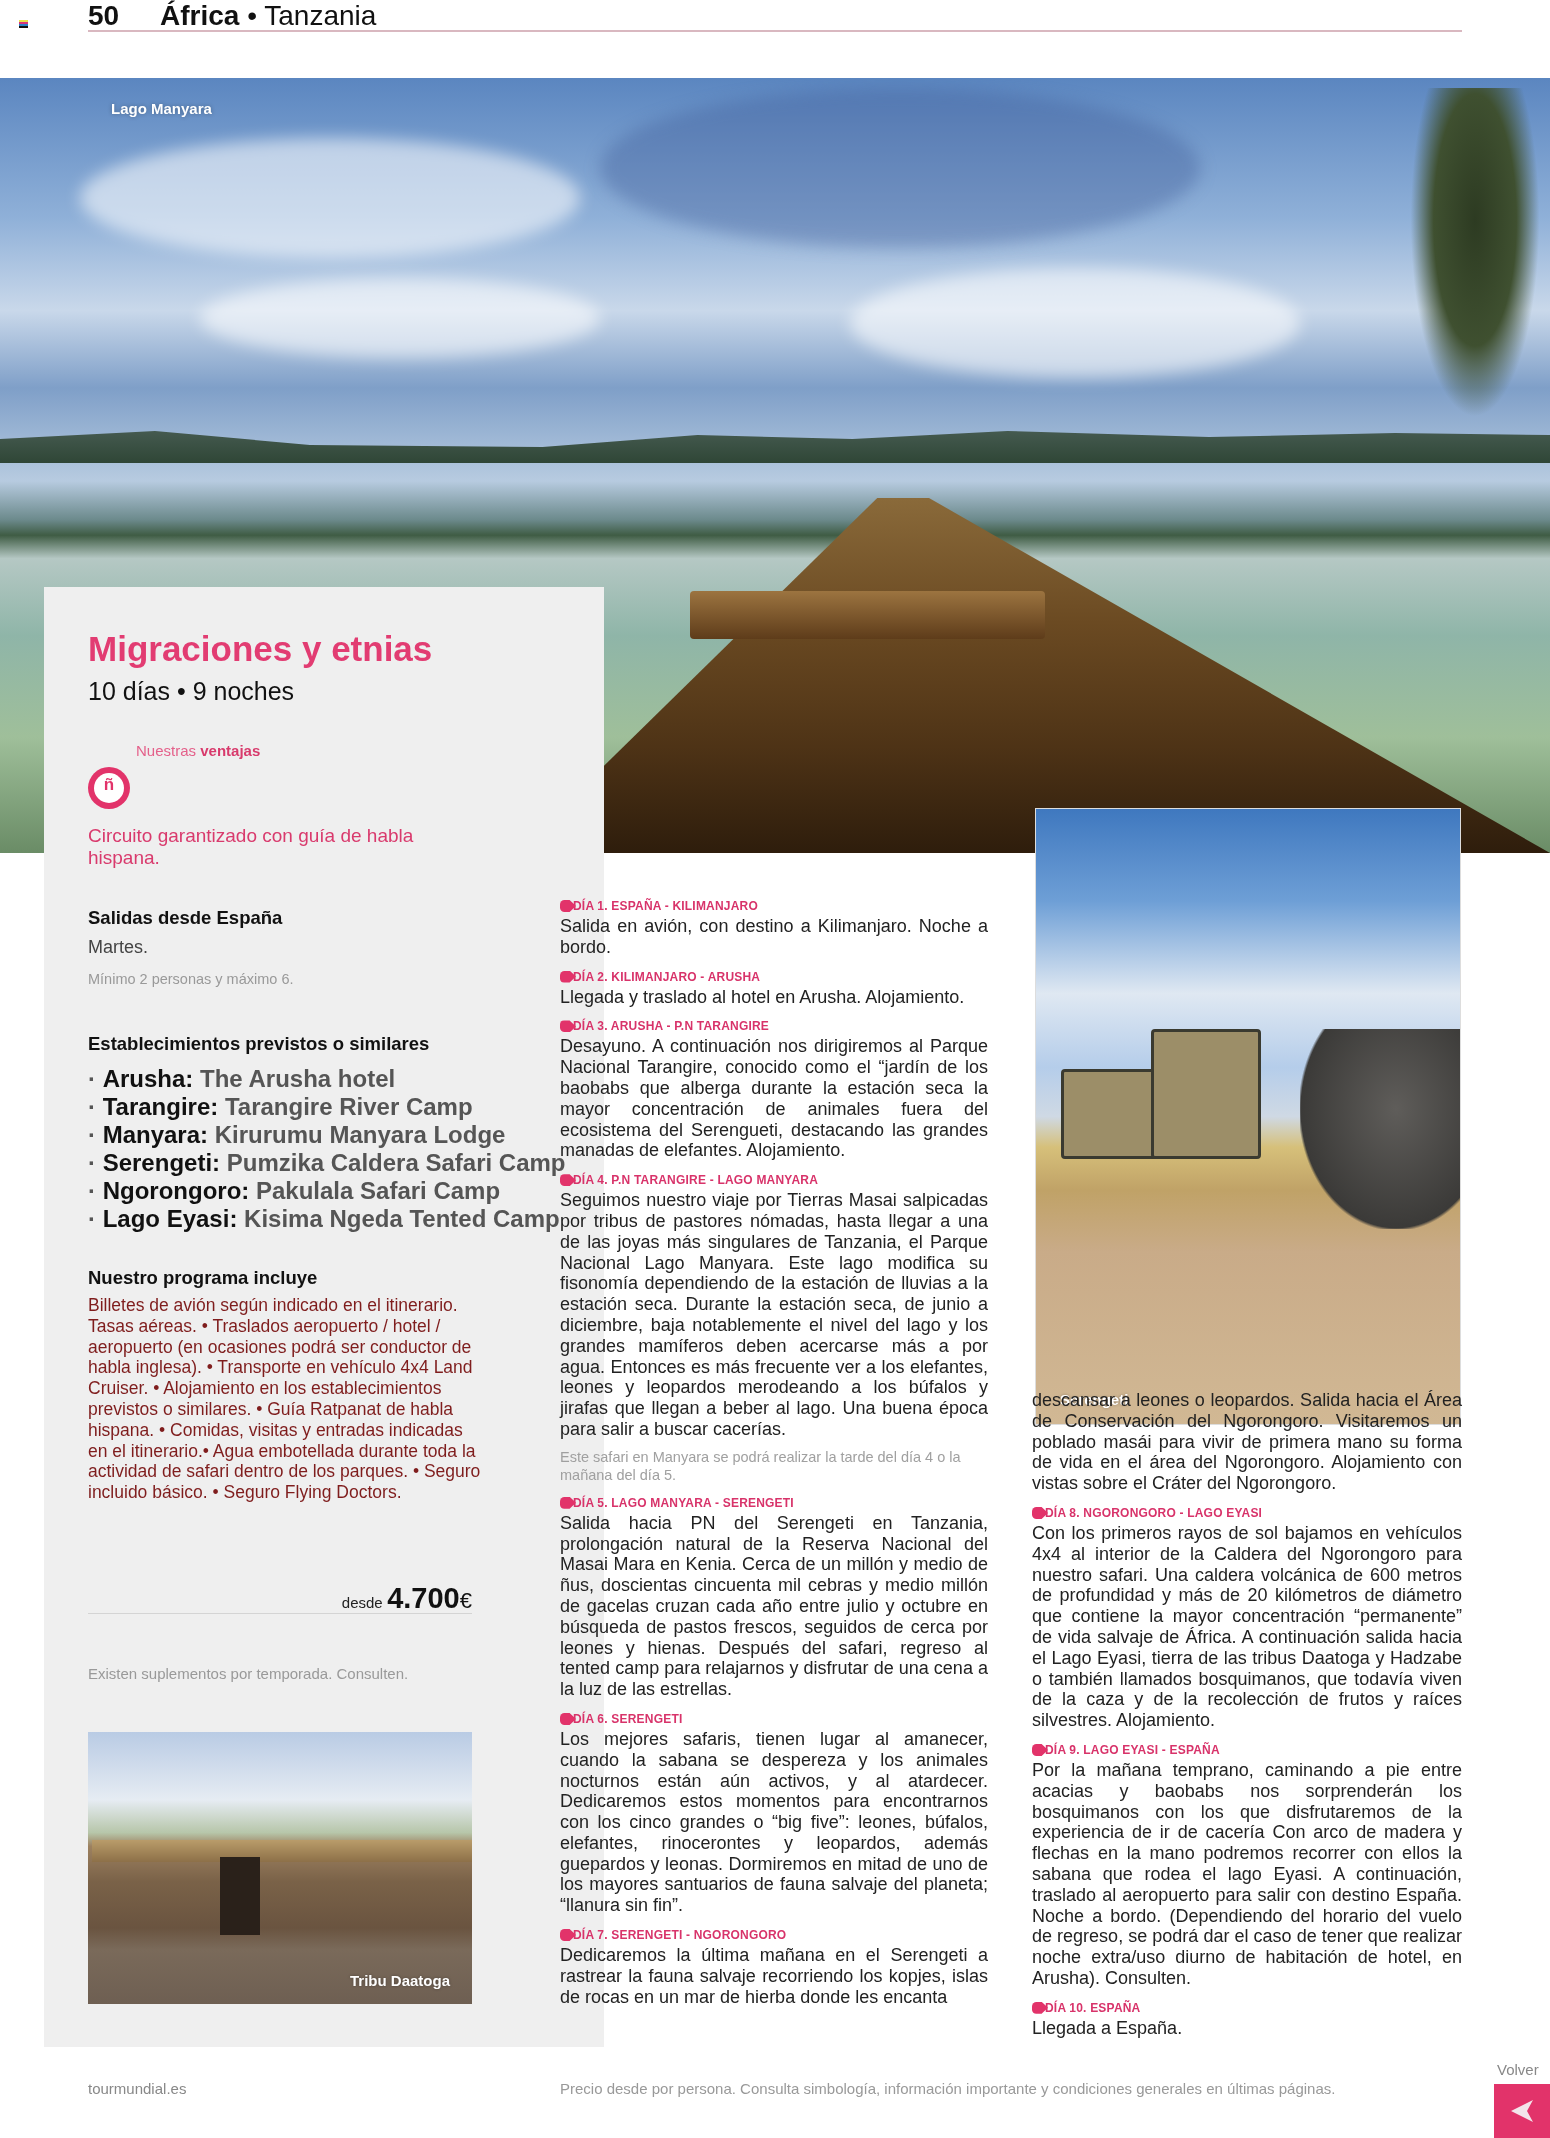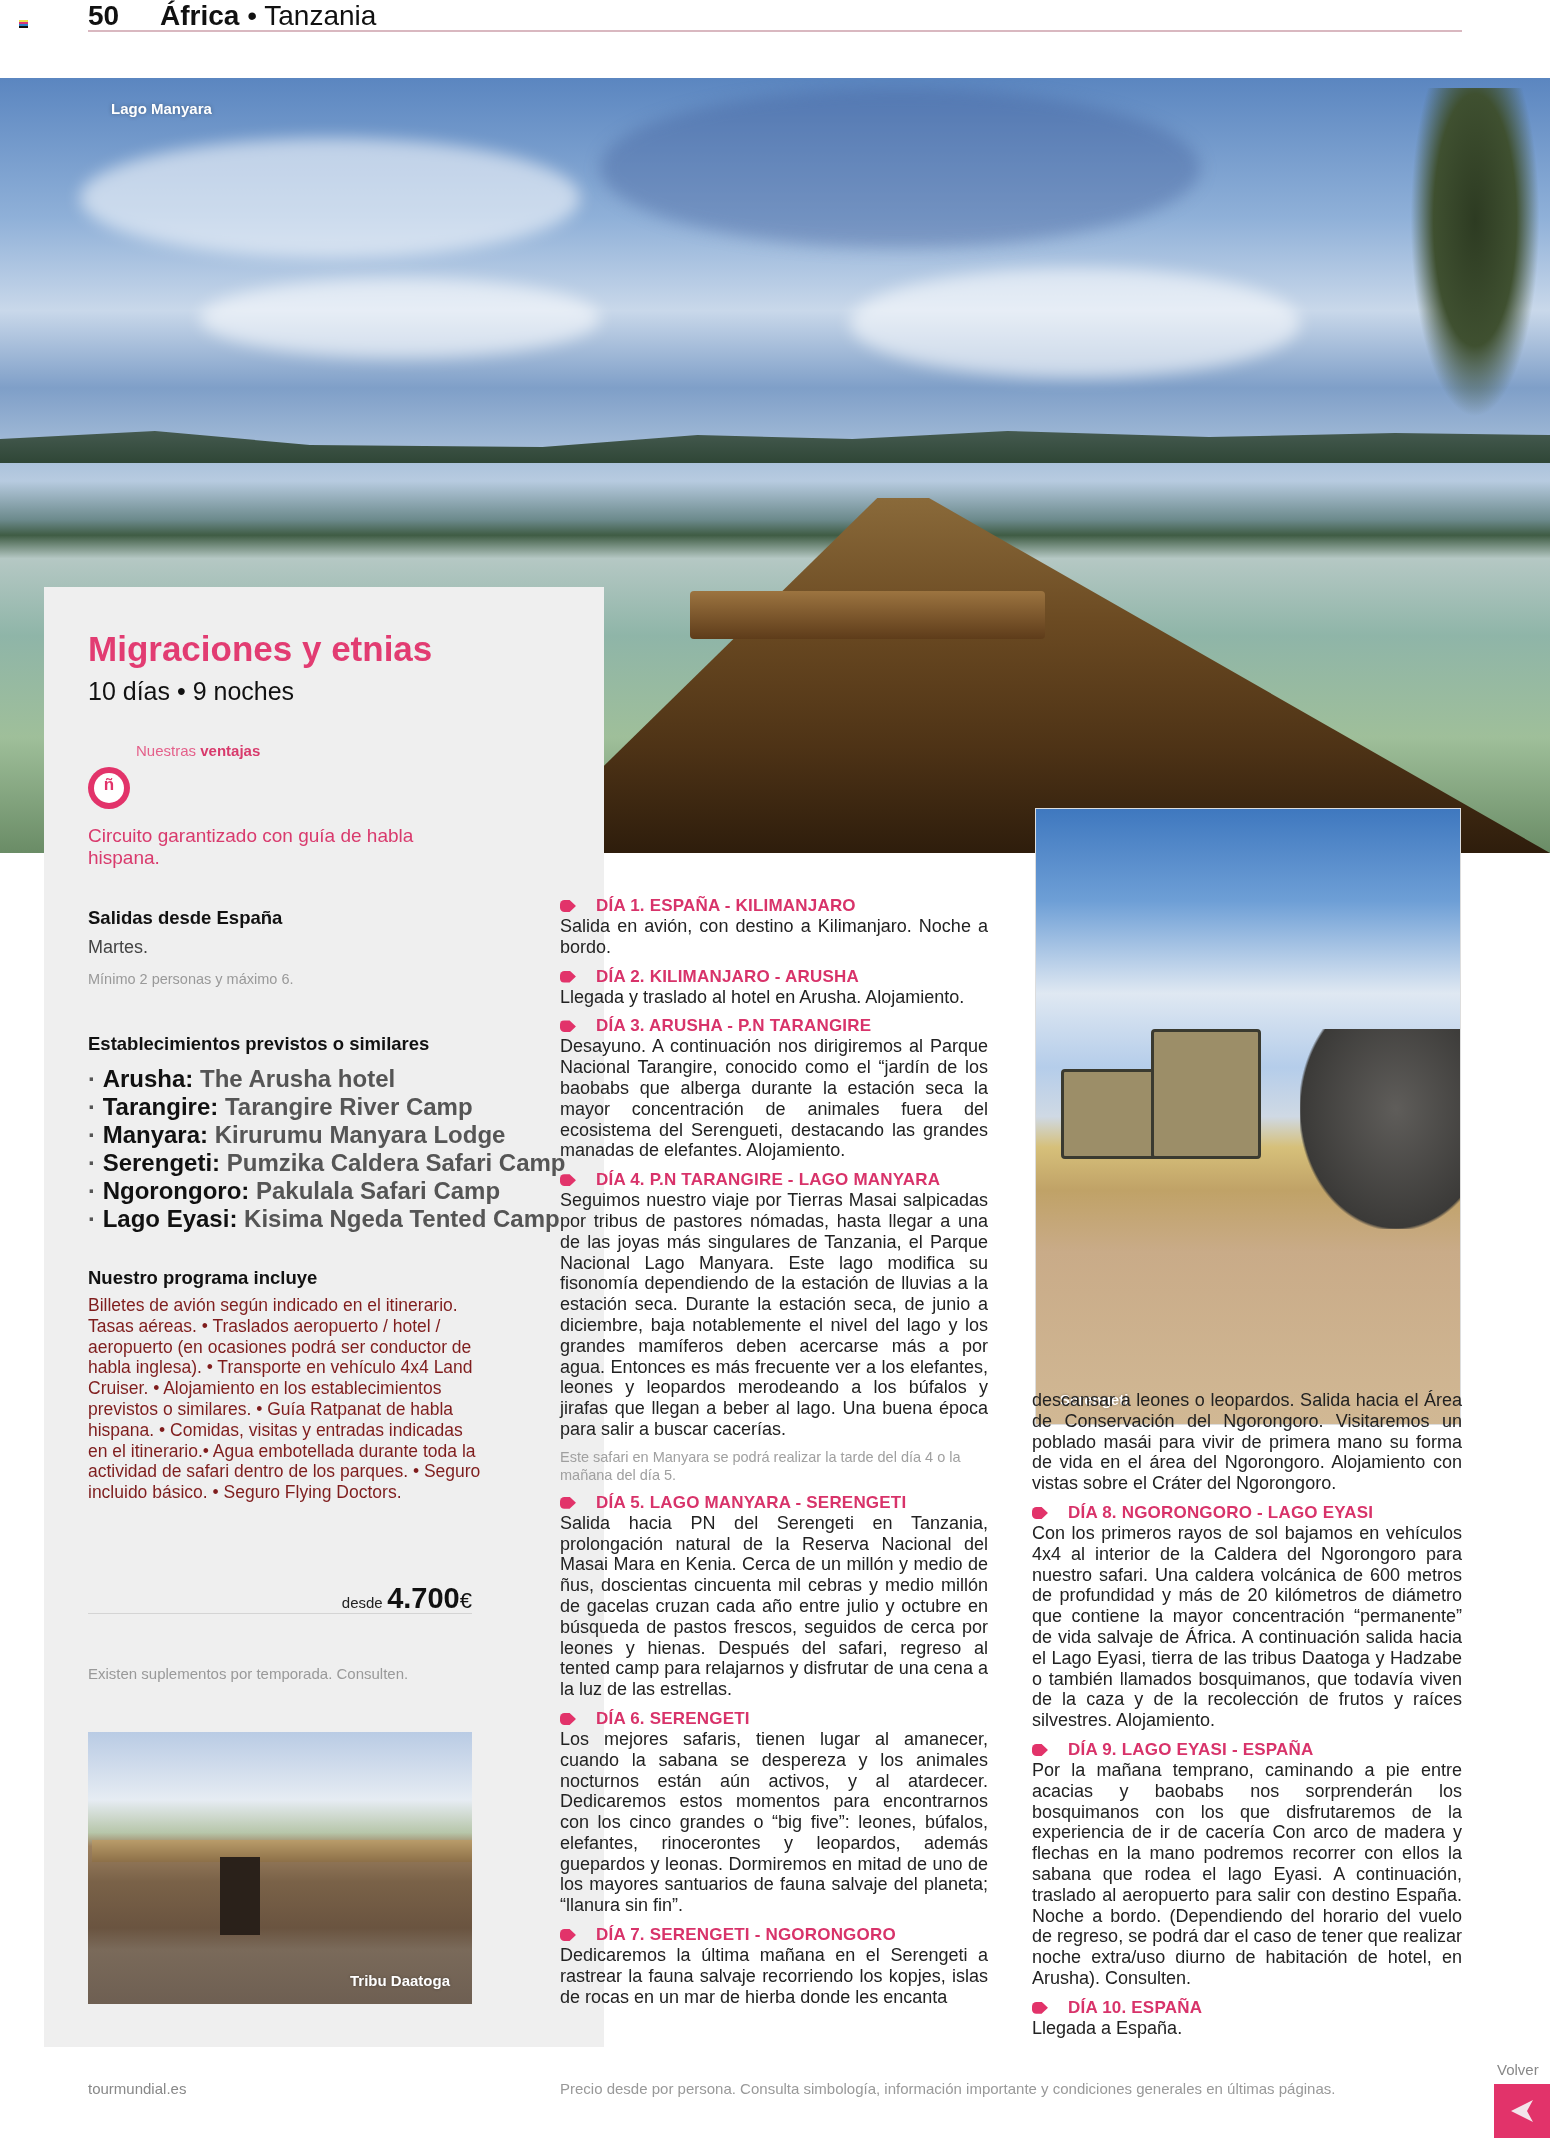--- a/index.html
+++ b/index.html
@@ -51,21 +51,21 @@
   .supp-note { position: absolute; left: 0; top: 1078px; font-size: 15px; color: #999; white-space: nowrap; }
   .photo { position: absolute; overflow: hidden; }
   .photo-caption { position: absolute; color: #fff; font-size: 15px; font-weight: bold; text-shadow: 0 0 3px rgba(0,0,0,0.35); }
   .photo-hut { left: 44px; top: 1145px; width: 384px; height: 272px;
     background: linear-gradient(180deg, #b9cbe4 0%, #e6ecf3 25%, #b7c6aa 37%, #9d8160 42%, #7a6248 55%, #6a5440 72%, #7a6a5a 80%, #6e5f52 100%); }
   .hut-door { position: absolute; left: 132px; top: 125px; width: 40px; height: 78px; background: #2a211a; }
   .hut-roof { position: absolute; left: 4px; top: 108px; width: 380px; height: 22px; background: linear-gradient(180deg,#b99c6a,#8d7048); }
 
   .itinerary { position: absolute; font-size: 18px; line-height: 20.8px; color: #222; }
   .day { margin-bottom: 9px; }
-  .day-title { position: relative; padding-left: 36px; font-size: 17px; font-weight: bold; color: #d8336a; line-height: 20px; letter-spacing: 0.2px; }
+  .day-title { position: relative; padding-left: 13px; font-size: 12px; font-weight: bold; color: #d8336a; line-height: 20px; letter-spacing: 0.2px; }
   .day-title::before { content: ""; position: absolute; left: 0; top: 4px; width: 16px; height: 12px; background: #e2336a; border-radius: 6px 8px 8px 6px; clip-path: polygon(0 0, 60% 0, 100% 50%, 60% 100%, 0 100%); }
   .day-text { text-align: justify; }
   .day-note { font-size: 14.5px; color: #a0a0a0; line-height: 18px; margin-top: 8px; }
   .col-2 { left: 560px; top: 896px; width: 428px; }
   .col-3 { left: 1032px; top: 1390px; width: 430px; }
 
   .photo-safari { left: 1035px; top: 808px; width: 426px; height: 617px; border: 1.5px solid #ddd;
     background: linear-gradient(180deg, #3f78bf 0%, #6e9fd6 15%, #dfe8f2 30%, #b5cdea 42%, #cfd9e4 50%, #d6c07a 55%, #c0a267 62%, #c9ab88 72%, #d1b894 100%); }
   .safari-truck { position: absolute; background: #9c8e68; border: 3px solid #3a3a30; border-radius: 4px; }
   .safari-elephant { position: absolute; right: 0; top: 220px; width: 160px; height: 200px; background: radial-gradient(ellipse at 60% 40%, #5f5d5a, #3b3a38 70%, transparent 72%); }

